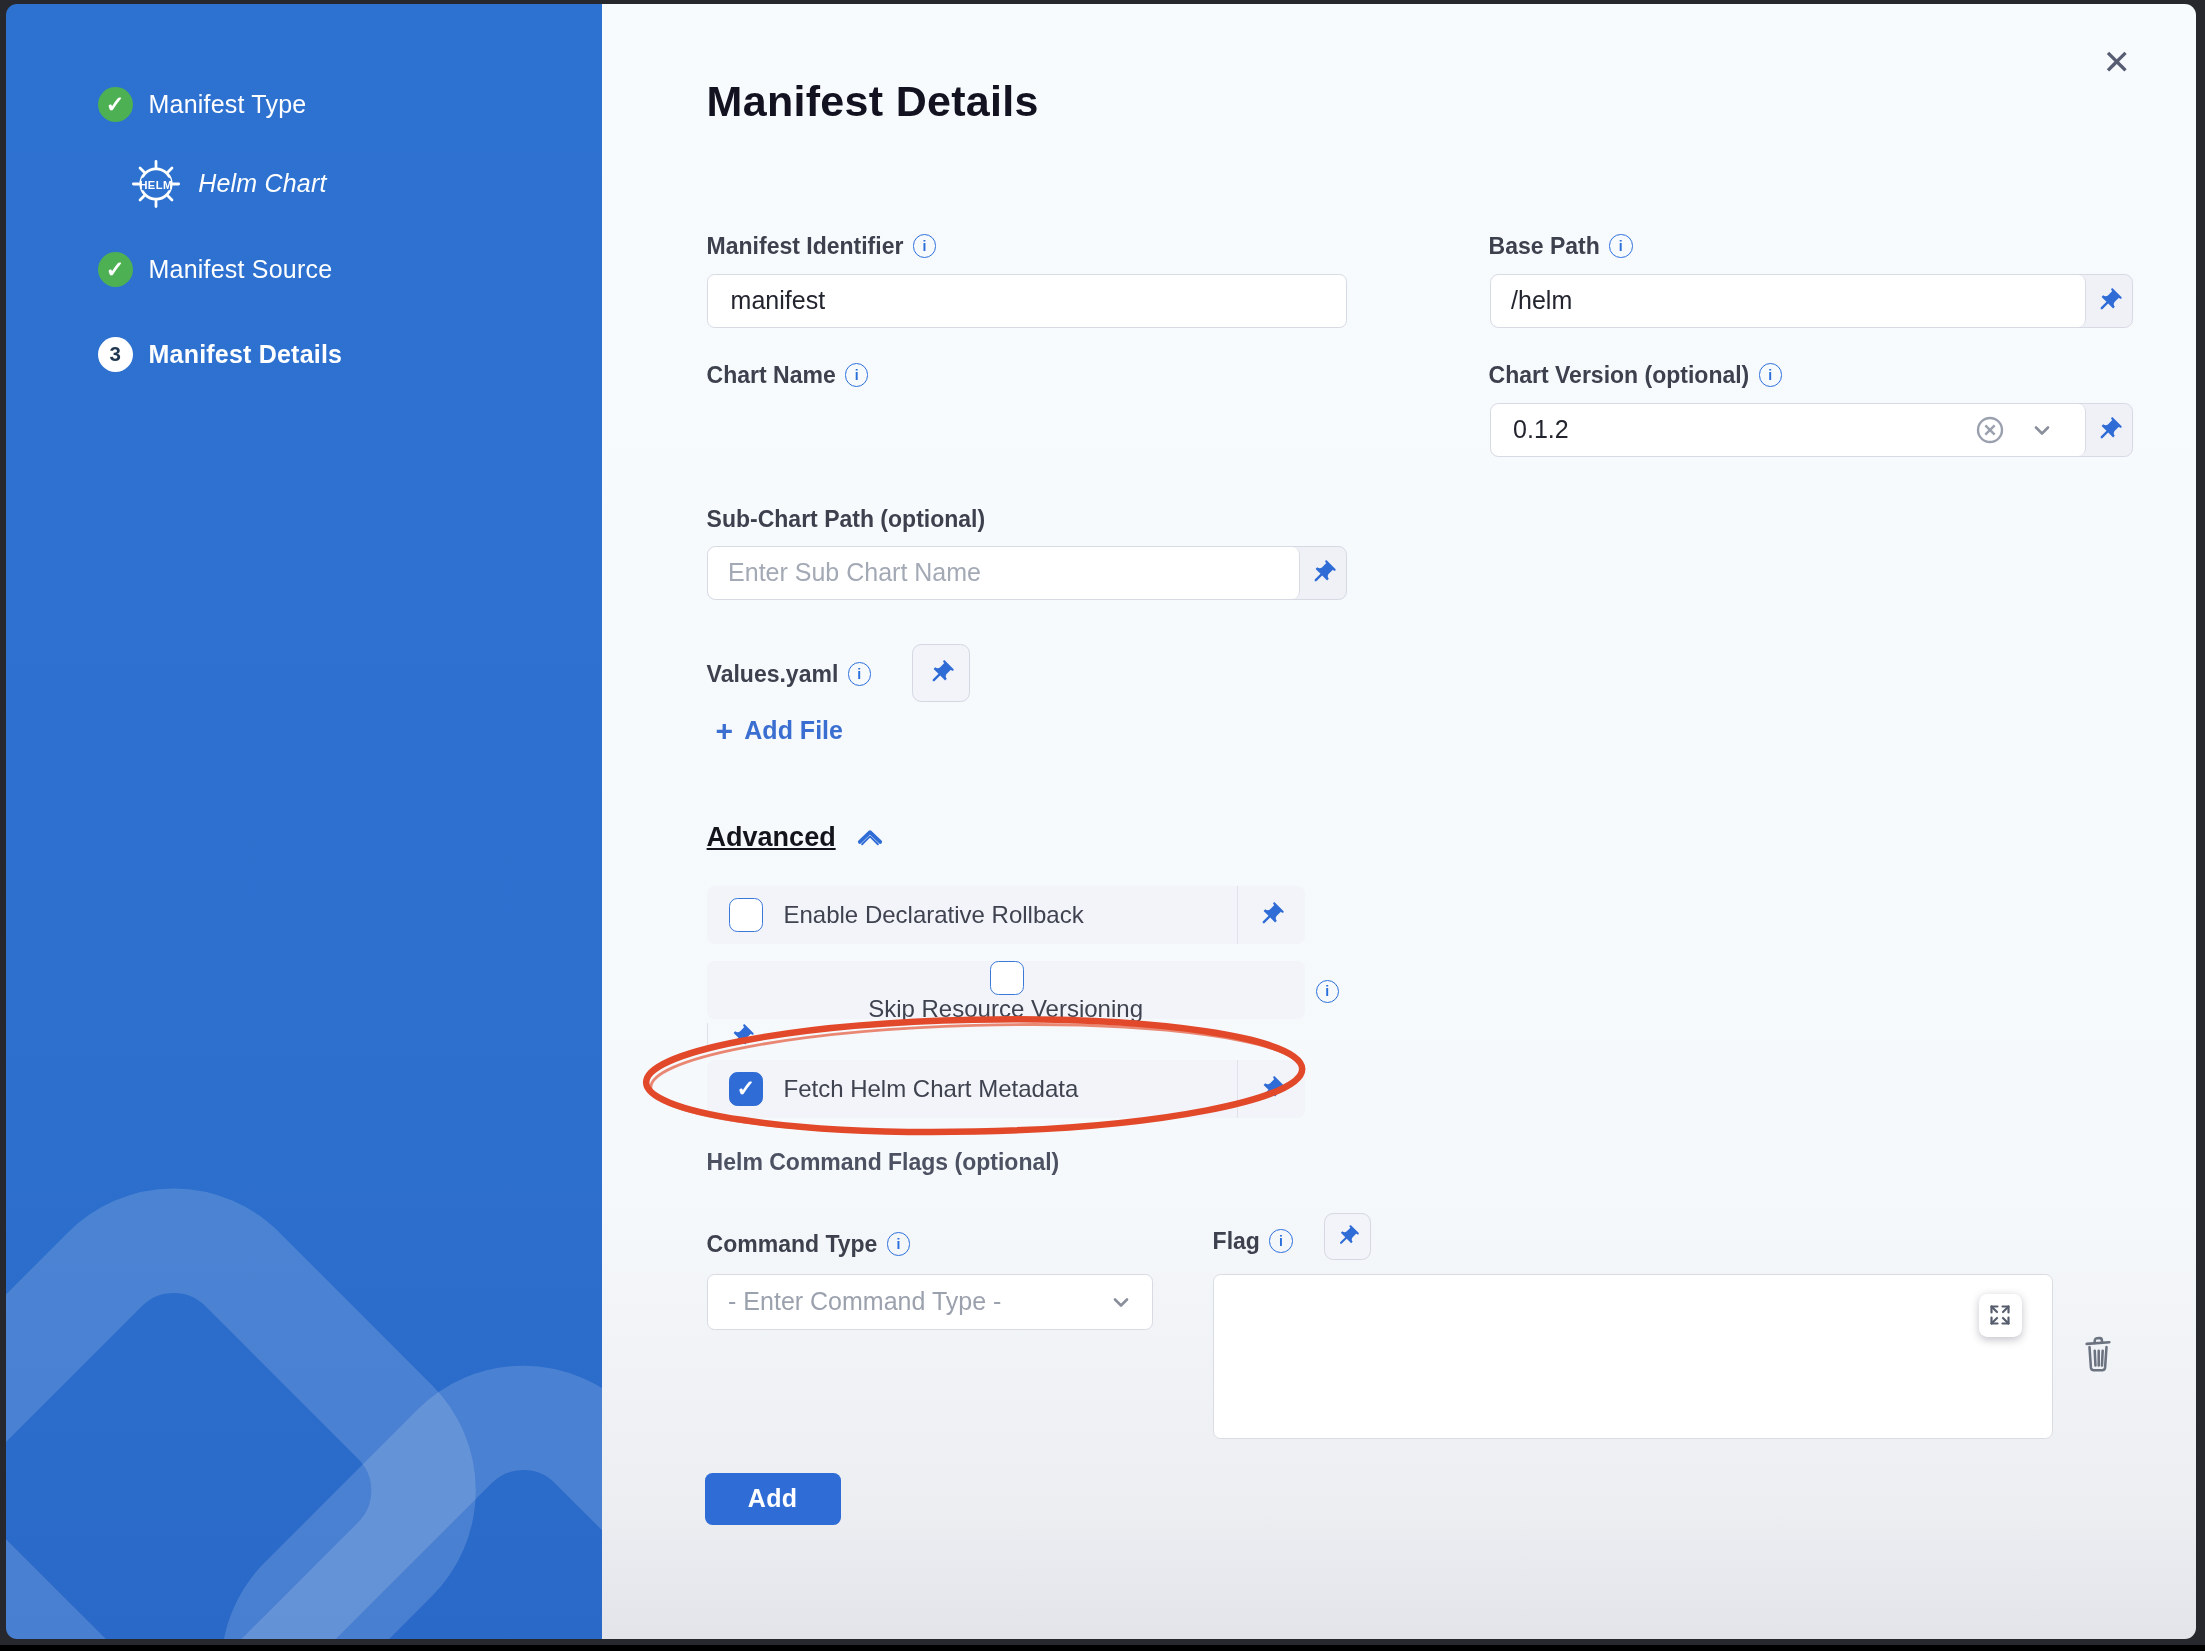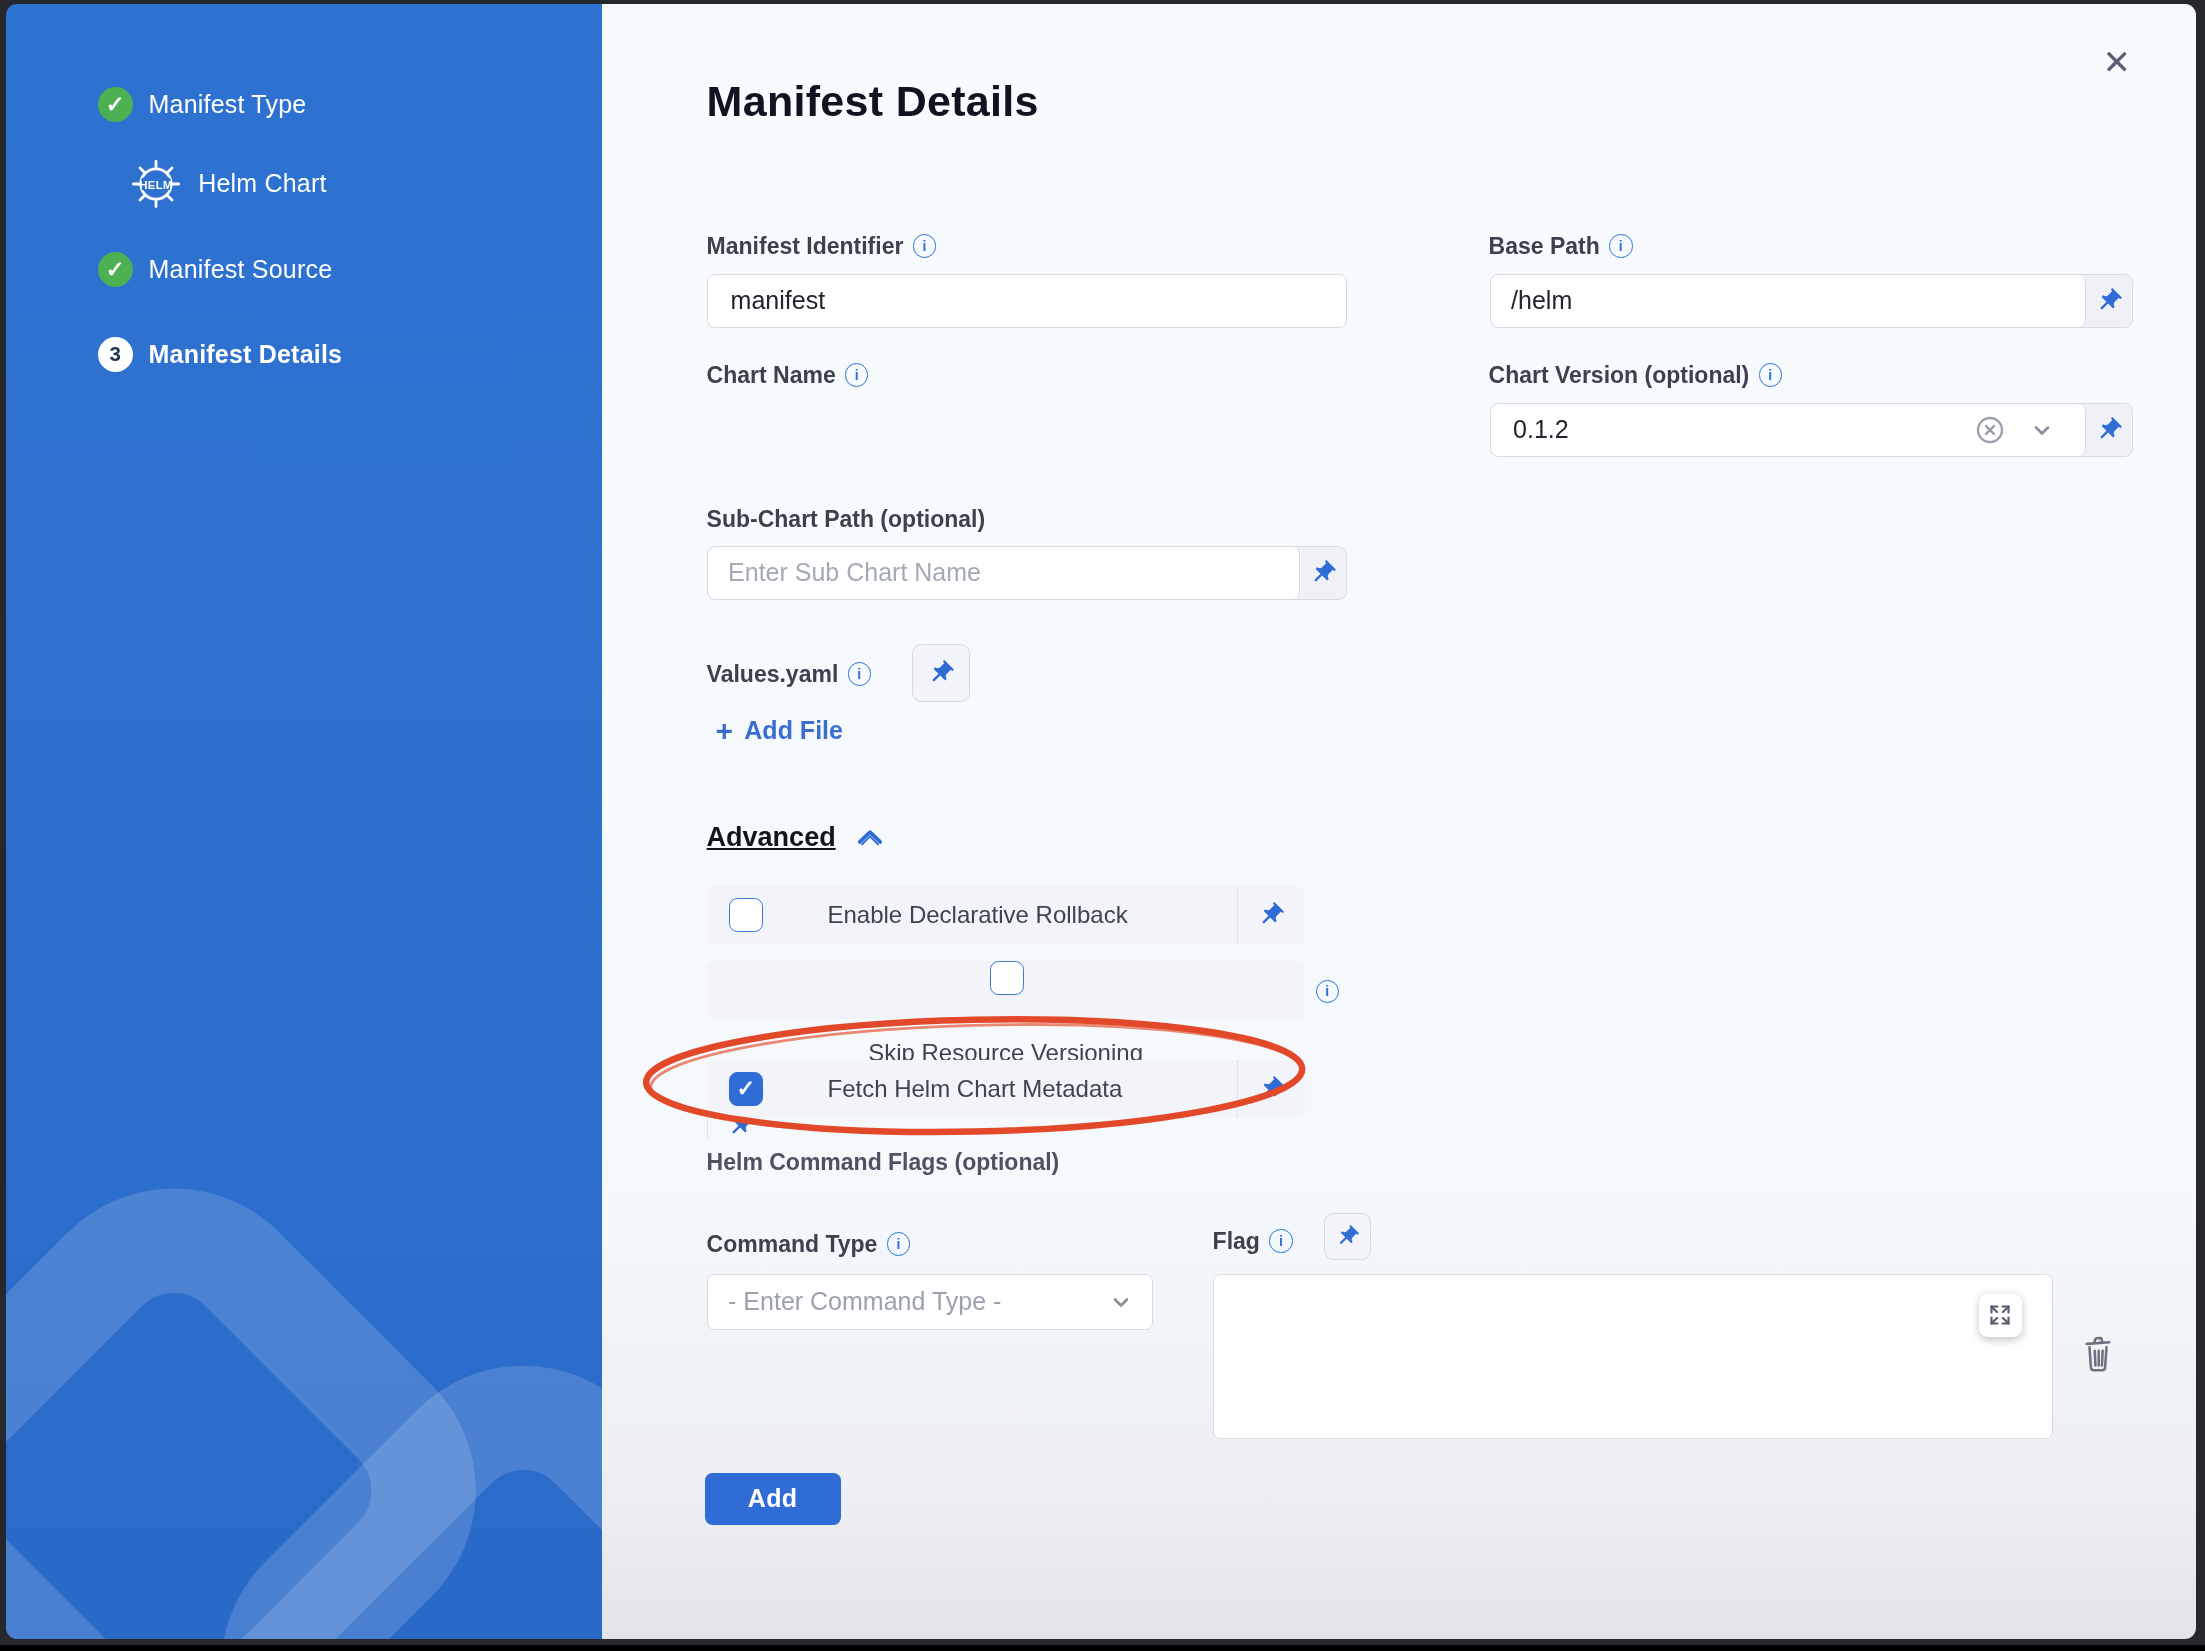--- a/index.html
+++ b/index.html
@@ -9,21 +9,21 @@
 
   
   .sidebar{position:relative;width:596px;height:100%;background:linear-gradient(180deg,#2e72d1 0%,#2d6fcd 70%,#2a69c8 100%);overflow:hidden;flex:none;}
   .wm{position:absolute;pointer-events:none;}
   .step{position:absolute;display:flex;align-items:center;color:#fff;}
   .step-circle{width:35px;height:35px;border-radius:50%;display:flex;align-items:center;justify-content:center;flex:none;}
   .step-circle.done{background:#4db052;color:#fff;font-size:22.4px;font-weight:700;}
   .step-circle.current{background:#fff;color:#1f3650;font-size:20.5px;font-weight:700;}
   .step-label{font-size:25px;font-weight:500;letter-spacing:0.2px;}
   .step-label.bold{font-weight:700;}
-  .helm-sub .step-label{font-weight:400;}
+  .helm-sub .step-label{font-weight:400;font-style:italic;}
 
   
   .content{position:relative;flex:1;height:100%;background:linear-gradient(180deg,#f8fbfe 0%,#f6f9fc 72%,#eceef2 92%,#e2e4e9 100%);}
   .abs{position:absolute;}
   .page-title{font-size:43px;font-weight:700;color:#121220;letter-spacing:0.3px;}
   .close-btn{font-size:34px;color:#575d72;font-weight:500;cursor:pointer;line-height:1;}
   .flabel{display:flex;align-items:center;gap:9.3px;font-size:23px;font-weight:600;color:#3d414e;}
   .flabel.muted{font-weight:600;color:#4d5263;}
   .info{width:21.4px;height:21.4px;border:1.9px solid #2b6fdb;border-radius:50%;color:#2b6fdb;
         display:inline-flex;align-items:center;justify-content:center;font-size:14px;font-weight:700;flex:none;font-style:normal;}
@@ -33,21 +33,21 @@
   .igroup{display:flex;align-items:stretch;height:54px;border:0.9px solid #d7dae3;border-radius:8.4px;background:#f0f1f7;box-sizing:border-box;overflow:hidden;}
   .igroup .field{flex:1;display:flex;align-items:center;background:#fff;border:none;border-right:0.9px solid #d9dbe4;border-radius:7.5px;font-size:25px;color:#22242e;padding:0 20.5px;min-width:0;}
   .igroup .field::placeholder{color:#a3a9b5;}
   .igroup .pinbox{width:46px;display:flex;align-items:center;justify-content:center;flex:none;}
   .pin{width:28px;height:28px;}
   .pin-btn{display:flex;align-items:center;justify-content:center;background:#f2f4fa;border:0.9px solid #d5d8e2;border-radius:9.3px;cursor:pointer;}
   .inner-icons{display:flex;align-items:center;gap:24px;padding-right:18.6px;}
   .link{color:#3a6fd1;font-size:25px;font-weight:600;display:flex;align-items:center;gap:11.2px;cursor:pointer;}
   .plus{font-size:30px;font-weight:600;line-height:1;}
   .adv-title{font-size:27px;font-weight:700;color:#14141c;display:flex;align-items:center;gap:20.5px;}
-  .cb-row{display:flex;align-items:center;background:#f3f4f9;border-radius:7.5px;height:58px;box-sizing:border-box;gap:44px;}
+  .cb-row{display:flex;align-items:center;background:#f3f4f9;border-radius:7.5px;height:58px;box-sizing:border-box;}
   .cb-row .cb{width:34px;height:34px;border:1.9px solid #3b79d9;border-radius:8.4px;background:#fff;margin:0 20.5px 0 22.4px;
               display:flex;align-items:center;justify-content:center;box-sizing:border-box;flex:none;cursor:pointer;}
   .cb .mark{display:none;color:#fff;font-size:22.4px;font-weight:700;}
   .cb.checked{background:#2f6cd6;border-color:#2f6cd6;}
   .cb.checked .mark{display:block;}
   .cb-label{flex:1;font-size:24px;font-weight:500;color:#3f4350;}
   .cb-pin{width:67px;align-self:stretch;border-left:0.9px solid #e0e1ea;display:flex;align-items:center;justify-content:center;flex:none;}
   .select{display:flex;align-items:center;justify-content:space-between;background:#fff;border:0.9px solid #d7dae3;border-radius:7.5px;height:56px;box-sizing:border-box;padding:0 18.6px 0 20.5px;cursor:pointer;}
   .select .ph{font-size:25px;color:#9ba1ad;}
   .flag-area{background:#fff;border:0.9px solid #dadce3;border-radius:7.5px;resize:none;}

